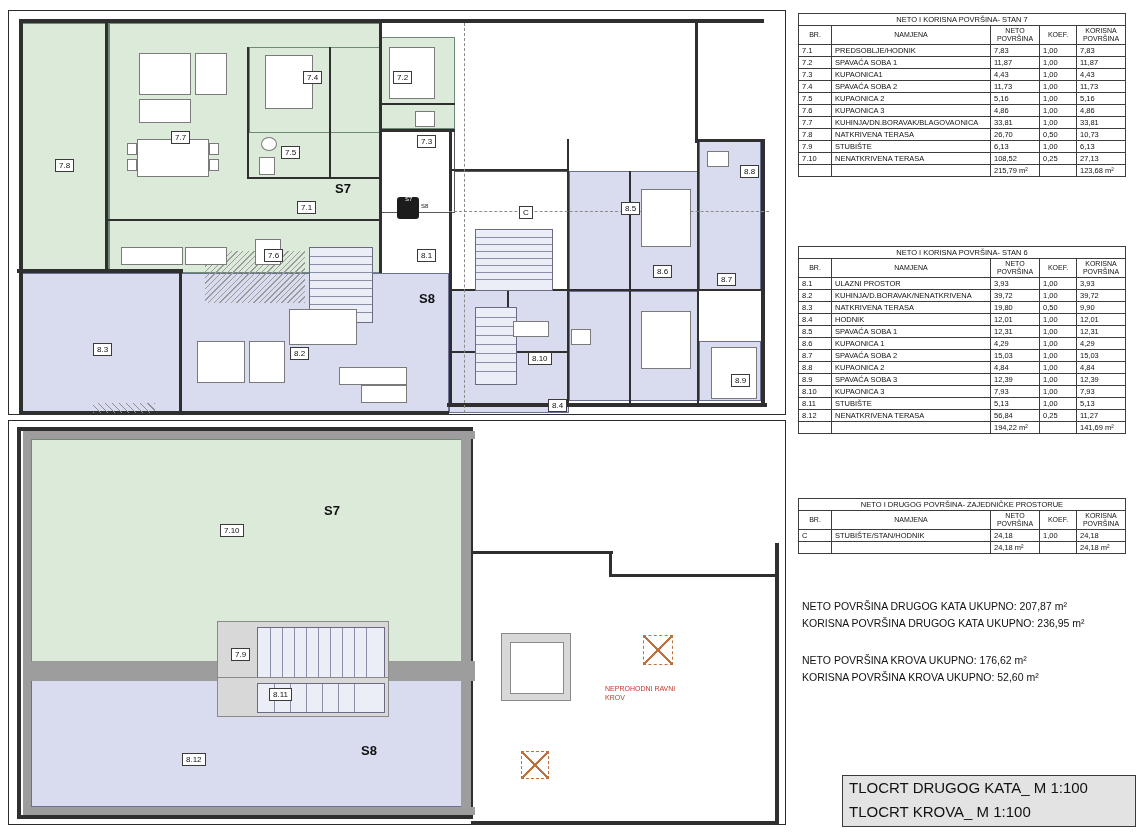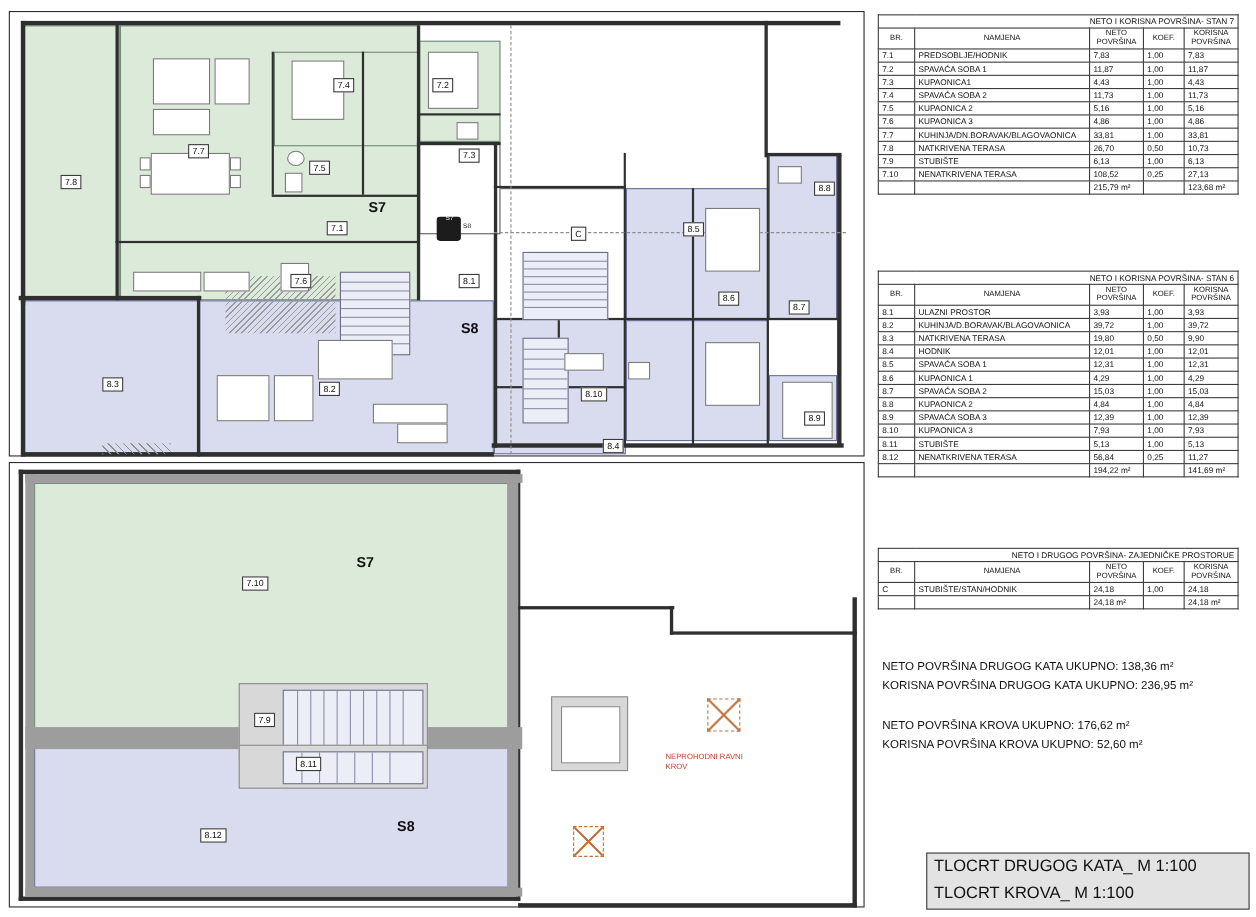--- a/index.html
+++ b/index.html
@@ -30,21 +30,21 @@
        line-height:11px;padding:0 3px;color:#111;white-space:nowrap;}
   .bigtag{position:absolute;font-size:13px;font-weight:bold;color:#111;}
   .redtxt{position:absolute;font-size:7px;color:#c0392b;line-height:9px;}
 
   .furn{position:absolute;border:1px solid #7a7a7a;background:#fff;}
   .furn-r{position:absolute;border:1px solid #7a7a7a;background:#fff;border-radius:50%;}
 
   
   .tbl{position:absolute;border-collapse:collapse;background:#fff;font-size:7.5px;}
   .tbl td,.tbl th{border:1px solid #3d3d3d;padding:1px 3px;color:#111;font-weight:normal;}
-  .tbl .hdr{text-align:right;font-size:7.5px;margin-top:24px;}
+  .tbl .hdr{text-align:center;font-size:7.5px;margin-top:24px;}
   .tbl .colhdr{text-align:center;font-size:7px;line-height:8px;}
   .c-br{width:26px;text-align:left;}
   .c-nam{width:152px;text-align:left;}
   .c-net{width:42px;text-align:left;}
   .c-koef{width:30px;text-align:left;}
   .c-kor{width:42px;text-align:left;}
 
   .sumtxt{position:absolute;font-size:10.5px;color:#111;line-height:17px;}
 
   .titlebox{position:absolute;left:842px;top:775px;width:292px;height:50px;background:#e3e3e3;
@@ -370,21 +370,21 @@
         </tr>
         <tr>
           <td class="c-br">8.1</td>
           <td class="c-nam">ULAZNI PROSTOR</td>
           <td class="c-net">3,93</td>
           <td class="c-koef">1,00</td>
           <td class="c-kor">3,93</td>
         </tr>
         <tr>
           <td class="c-br">8.2</td>
-          <td class="c-nam">KUHINJA/D.BORAVAK/BLAGOVAONICA</td>
+          <td class="c-nam">KUHINJA/D.BORAVAK/NENATKRIVENA</td>
           <td class="c-net">39,72</td>
           <td class="c-koef">1,00</td>
           <td class="c-kor">39,72</td>
         </tr>
         <tr>
           <td class="c-br">8.3</td>
           <td class="c-nam">NATKRIVENA TERASA</td>
           <td class="c-net">19,80</td>
           <td class="c-koef">0,50</td>
           <td class="c-kor">9,90</td>
@@ -484,21 +484,21 @@
           <td class="c-br"></td>
           <td class="c-nam"></td>
           <td class="c-net">24,18 m²</td>
           <td class="c-koef"></td>
           <td class="c-kor">24,18 m²</td>
         </tr>
       </tbody>
     </table>
 
   <div class="sumtxt" style="left:802px;top:598px;">
-    <div>NETO POVRŠINA DRUGOG KATA UKUPNO: 138,36 m²</div>
+    <div>NETO POVRŠINA DRUGOG KATA UKUPNO: 207,87 m²</div>
     <div>KORISNA POVRŠINA DRUGOG KATA UKUPNO: 236,95 m²</div>
   </div>
   <div class="sumtxt" style="left:802px;top:652px;">
     <div>NETO POVRŠINA KROVA UKUPNO: 176,62 m²</div>
     <div>KORISNA POVRŠINA KROVA UKUPNO: 52,60 m²</div>
   </div>
 
   <div class="titlebox">
     <div>TLOCRT DRUGOG KATA_ M 1:100</div>
     <div>TLOCRT KROVA_ M 1:100</div>

